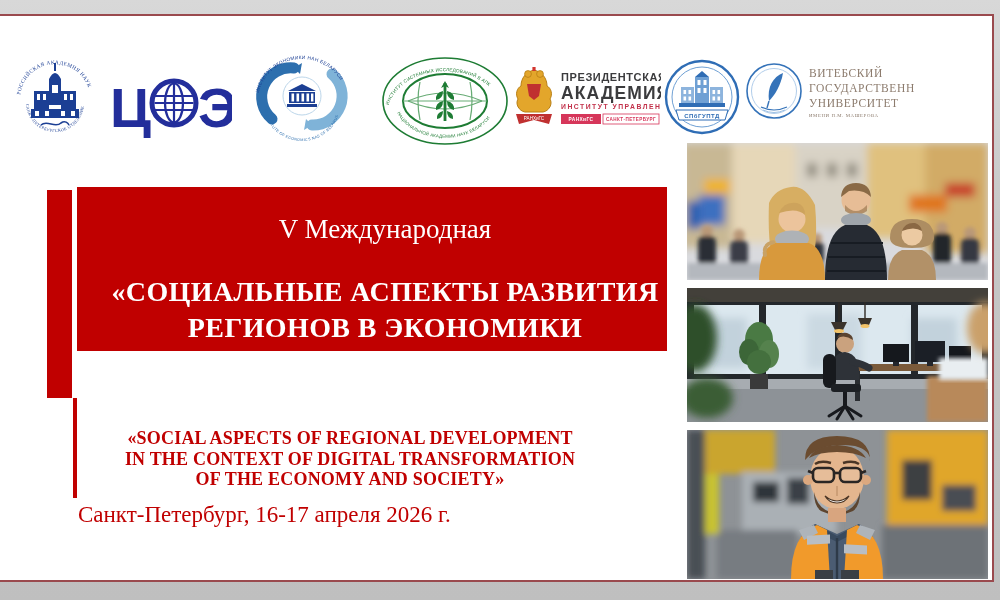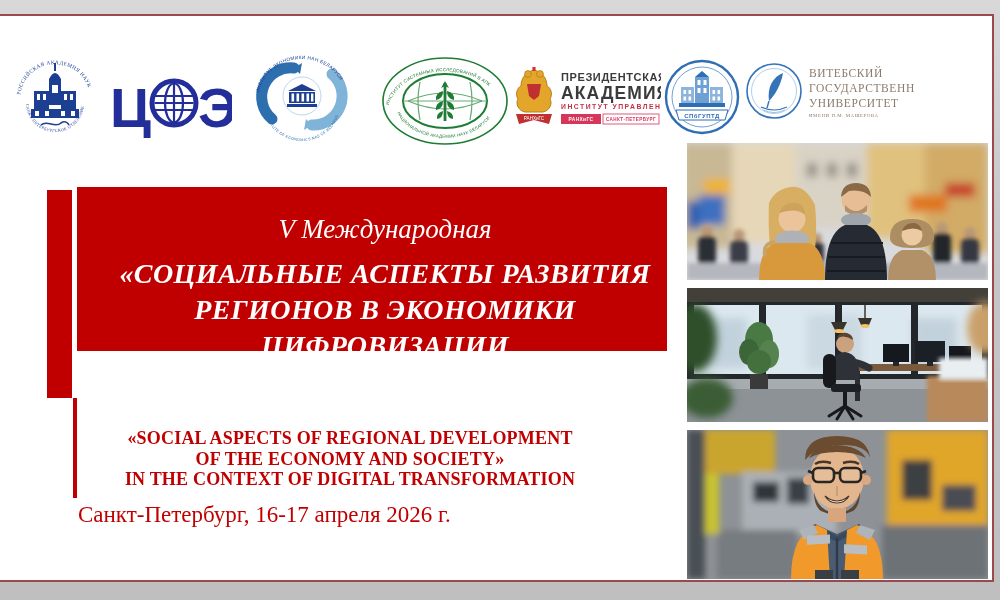--- a/index.html
+++ b/index.html
@@ -14,24 +14,24 @@
     background:#ffffff;border:2px solid #9a4a4e;box-sizing:border-box;
   }
   
   .logo{position:absolute;}
   .logo svg{display:block;}
   
   .accent-bar{left:47px;top:190px;width:25px;height:208px;background:#c00000;}
   .accent-pole{left:73px;top:398px;width:4px;height:100px;background:#c00000;}
   .banner{
     left:77px;top:187px;width:590px;height:164px;background:#c00000;
-    box-sizing:border-box;padding:24px 8px 0 34px;text-align:center;color:#ffffff;font-style:italic;
+    box-sizing:border-box;padding:24px 8px 0 34px;text-align:center;color:#ffffff;
   }
   .banner-sub{font-size:27px;line-height:37px;font-weight:400;}
-  .banner-title{margin-top:8px;font-size:28px;line-height:36px;font-weight:700;letter-spacing:.4px;}
+  .banner-title{margin-top:26px;font-size:28px;line-height:36px;font-weight:700;letter-spacing:.4px;}
   
   .en-title{
     left:80px;top:428px;width:540px;text-align:center;color:#c00000;
     font-weight:700;font-size:18px;line-height:20.5px;letter-spacing:.2px;
   }
   .date-line{
     left:78px;top:500px;width:540px;text-align:left;color:#c00000;
     font-size:23px;line-height:30px;
   }
   
@@ -241,22 +241,22 @@
   </div>
   <div class="banner-title">
     <div>«СОЦИАЛЬНЫЕ АСПЕКТЫ РАЗВИТИЯ</div>
     <div>РЕГИОНОВ В ЭКОНОМИКИ ЦИФРОВИЗАЦИИ</div>
     <div>ЭКОНОМИКИ И УСЛОВИЯХ»</div>
   </div>
 </div>
 
 <div class="abs en-title">
   <div>«SOCIAL ASPECTS OF REGIONAL DEVELOPMENT</div>
+  <div>IN THE CONTEXT OF DIGITAL TRANSFORMATION</div>
   <div>OF THE ECONOMY AND SOCIETY»</div>
-  <div>IN THE CONTEXT OF DIGITAL TRANSFORMATION</div>
 </div>
 
 <div class="abs date-line">Санкт-Петербург, 16-17 апреля 2026 г.</div>
 
 <div class="abs photo photo-1">
   <svg width="301" height="137" viewBox="0 0 301 137">
     <defs>
         <filter id="b2">
           <feGaussianBlur stdDeviation="2.2"></feGaussianBlur>
         </filter>

